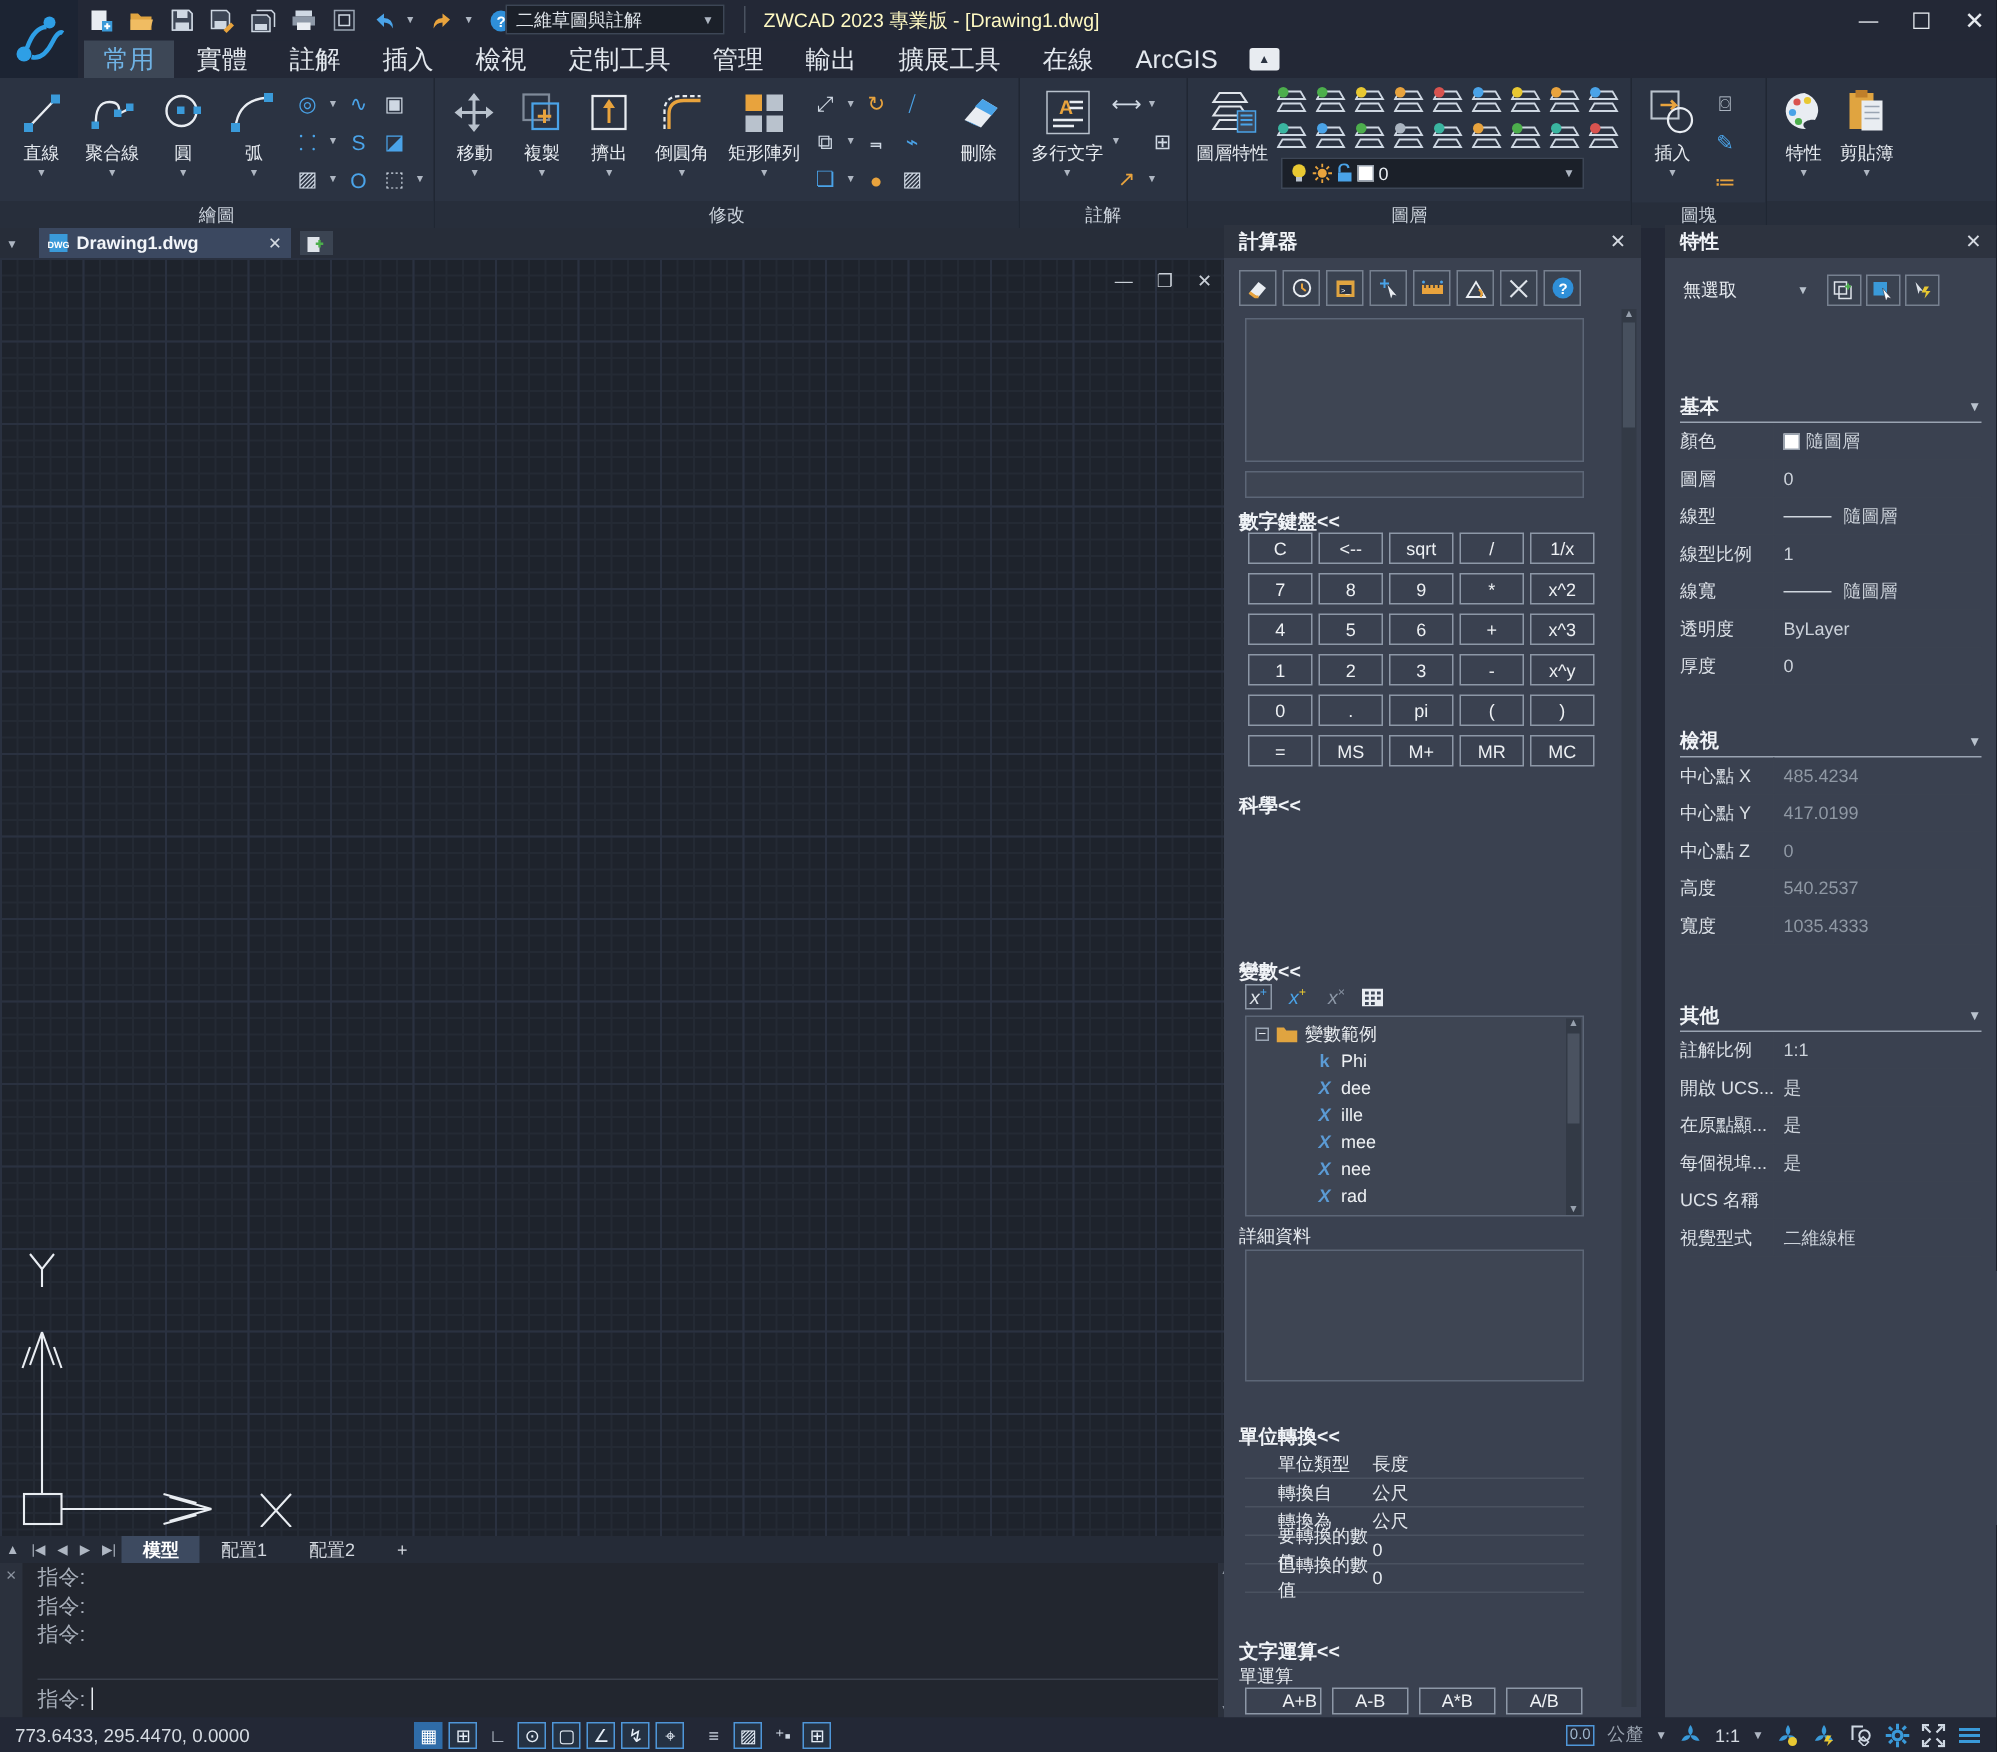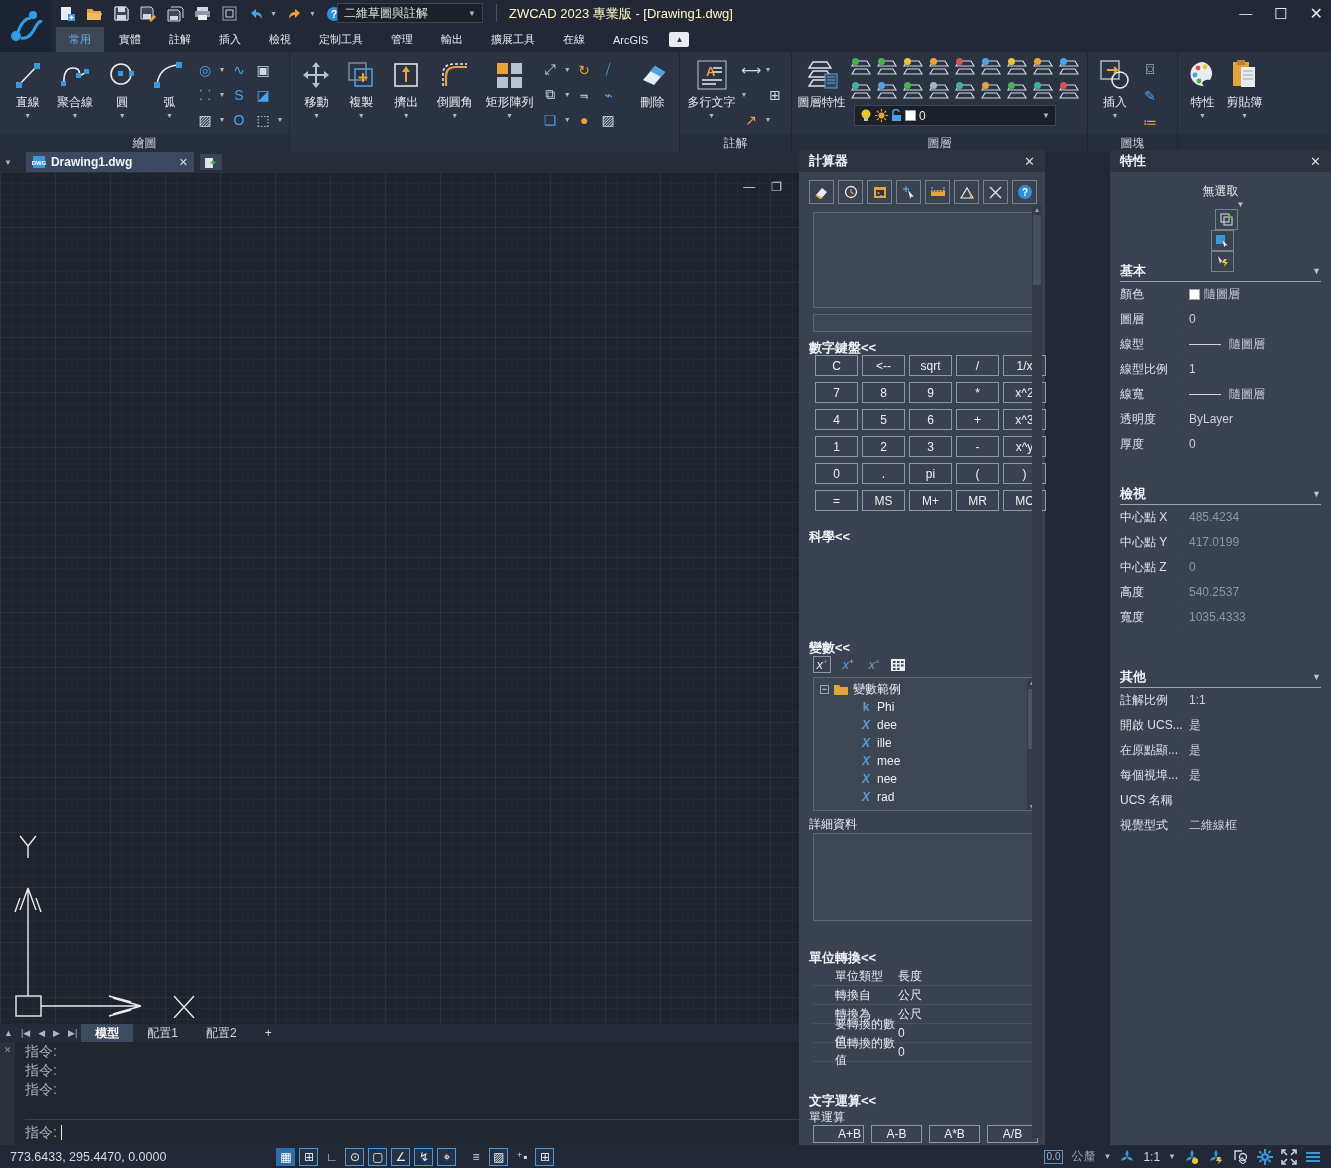--- a/index.html
+++ b/index.html
@@ -12,21 +12,21 @@
   .qat{position:absolute;left:58px;top:2px;height:23px;display:flex;align-items:center;gap:9px;}
   .qico{width:18px;height:18px;display:flex;align-items:center;justify-content:center;}
   .qcaret{color:#aeb6c2;font-size:7px;margin-left:-4px;}
   #wscombo{position:absolute;left:337px;top:3px;width:146px;height:20px;background:#1b2029;border:1px solid #3d4656;display:flex;align-items:center;padding:0 6px;font-size:12px;color:#dfe4ea;}
   #wscombo .arr{margin-left:auto;font-size:8px;color:#aeb6c2;}
   #tdivider{position:absolute;left:496px;top:4px;width:1px;height:18px;background:#4a5260;}
   #apptitle{position:absolute;left:509px;top:5px;font-size:13px;color:#fef9c3;}
   .winctl{position:absolute;right:8px;top:0px;display:flex;gap:22px;color:#e6eaef;font-size:13px;height:27px;align-items:center;}
   
   #tabrow{left:52px;top:27px;width:1279px;height:25px;display:flex;align-items:stretch;gap:2px;padding-left:4px;}
-  .rtab{display:flex;align-items:center;padding:0 13px;font-size:11px;color:#e3e8ee;cursor:default;}
+  .rtab{display:flex;align-items:center;padding:0 13px;font-size:17px;color:#e3e8ee;cursor:default;}
   .rtab.active{background:#3d4756;color:#6fb2e4;}
   #collapsebtn{width:20px;height:15px;margin:5px 0 0 6px;background:#e8ecf1;color:#2b3342;font-size:8px;display:flex;align-items:center;justify-content:center;border-radius:2px;}
   
   #ribbon{left:0;top:52px;width:1331px;height:100px;background:#2b3342;display:flex;}
   .rpanel{position:relative;height:100px;display:flex;flex-direction:column;border-right:1px solid #202733;}
   .rbody{flex:1;display:flex;align-items:flex-start;padding:2px 4px 0 4px;}
   .rfoot{height:18px;background:#272e3b;color:#ccd3dc;font-size:12px;display:flex;align-items:center;justify-content:center;}
   .bigbtn{width:50px;display:flex;flex-direction:column;align-items:center;padding-top:3px;gap:1px;}
   .bigbtn .bicon{width:34px;height:36px;display:flex;align-items:center;justify-content:center;}
   .bigbtn .blabel{font-size:12px;color:#e7ebf0;white-space:nowrap;}
@@ -76,21 +76,21 @@
   .sarr{font-size:8px;color:#aeb6c2;}
   .tristar{width:16px;height:16px;}
   
   .panel{background:#3a4150;}
   .ptitle{height:22px;background:#2d333f;display:flex;align-items:center;padding:0 10px;font-size:13px;font-weight:bold;color:#f0f3f7;}
   .ptitle .pclose{margin-left:auto;font-weight:normal;color:#d6dbe2;font-size:13px;}
   .box{background:#3e4553;border:1px solid #5c6677;}
   .seclabel{font-weight:bold;font-size:13px;color:#f0f3f7;}
   .cbtn{display:flex;align-items:center;justify-content:center;height:21px;border:1px solid #8d98a7;color:#eef1f4;font-size:12px;background:transparent;}
   
-  #calc{left:799px;top:150px;width:246px;height:995px;}
+  #calc{left:816px;top:150px;width:278px;height:995px;}
   #calctools{position:absolute;left:10px;top:30px;display:flex;gap:4px;}
   .tbtn{width:25px;height:24px;border:1px solid #76808f;background:#3a4250;display:flex;align-items:center;justify-content:center;}
   .tbtn.help{background:#3a4250;}
   #calcscroll{position:absolute;right:3px;top:56px;width:10px;height:932px;background:#333a46;display:flex;flex-direction:column;align-items:center;font-size:7px;color:#98a1ae;}
   #calcscroll .thumb{width:8px;height:70px;background:#47505e;margin-top:2px;}
   .npgrid{display:grid;grid-template-columns:repeat(5,43px);gap:6px 4px;}
   .vtool{display:flex;gap:8px;align-items:center;}
   .vico{font-size:13px;color:#dfe4ea;font-style:italic;position:relative;width:18px;text-align:center;}
   .vico sup{font-size:8px;}
   .treerow{height:18px;display:flex;align-items:center;gap:5px;font-size:12px;color:#eef1f4;}
@@ -369,20 +369,21 @@
           <span class="bicon">
               <svg width="32" height="30" viewBox="0 0 32 30">
                 <path d="M6 20 L18 6 L28 12 L17 25 z" fill="#e9edf2"></path>
                 <path d="M6 20 L12 23 L17 25 L11 22 z" fill="#4aa3e8"></path>
                 <path d="M18 6 L28 12 L24 17 L13 11 z" fill="#4aa3e8"></path>
               </svg>
             </span>
           <span class="blabel">刪除</span>
         </div>
       </div>
+      <div class="rfoot">修改</div>
     </div>
 
     <div class="rpanel" style="width:112px;">
       <div class="rbody">
         <div class="bigbtn" style="width:60px;">
           <span class="bicon">
               <svg width="32" height="32" viewBox="0 0 32 32">
                 <rect x="2" y="2" width="28" height="28" fill="none" stroke="#b9c2cd"></rect>
                 <text x="10" y="17" font-size="13" fill="#e8a33d" font-weight="bold">A</text>
                 <path d="M17 9 h9 M17 13 h9 M6 21 h20 M6 25 h14" stroke="#e9edf2" stroke-width="1.6"></path>
@@ -875,21 +876,21 @@
         <span>▲</span>
         <span class="thumb"></span>
       </div>
   </div>
 
   <div id="props" class="abs panel">
     <div class="ptitle">
       <span>特性</span>
       <span class="pclose">✕</span>
     </div>
-    <div class="abs" style="left:12px;top:33px;width:197px;display:flex;align-items:center;flex-direction:column;">
+    <div class="abs" style="left:12px;top:33px;width:197px;display:flex;align-items:center;">
       <span style="font-size:12px;">無選取</span>
       <span style="font-size:8px;color:#b9c2cd;margin-left:40px;">▼</span>
       <span class="tbtn" style="margin-left:12px;width:23px;height:21px;">
           <svg width="14" height="13" viewBox="0 0 14 13">
             <rect x="1" y="1" width="8" height="8" fill="none" stroke="#dfe4ea"></rect>
             <rect x="4" y="4" width="8" height="8" fill="none" stroke="#dfe4ea"></rect>
             <path d="M10 2 v4 M8 4 h4" stroke="#4cae4c" stroke-width="1.3"></path>
           </svg>
         </span>
       <span class="tbtn" style="margin-left:3px;width:23px;height:21px;">

